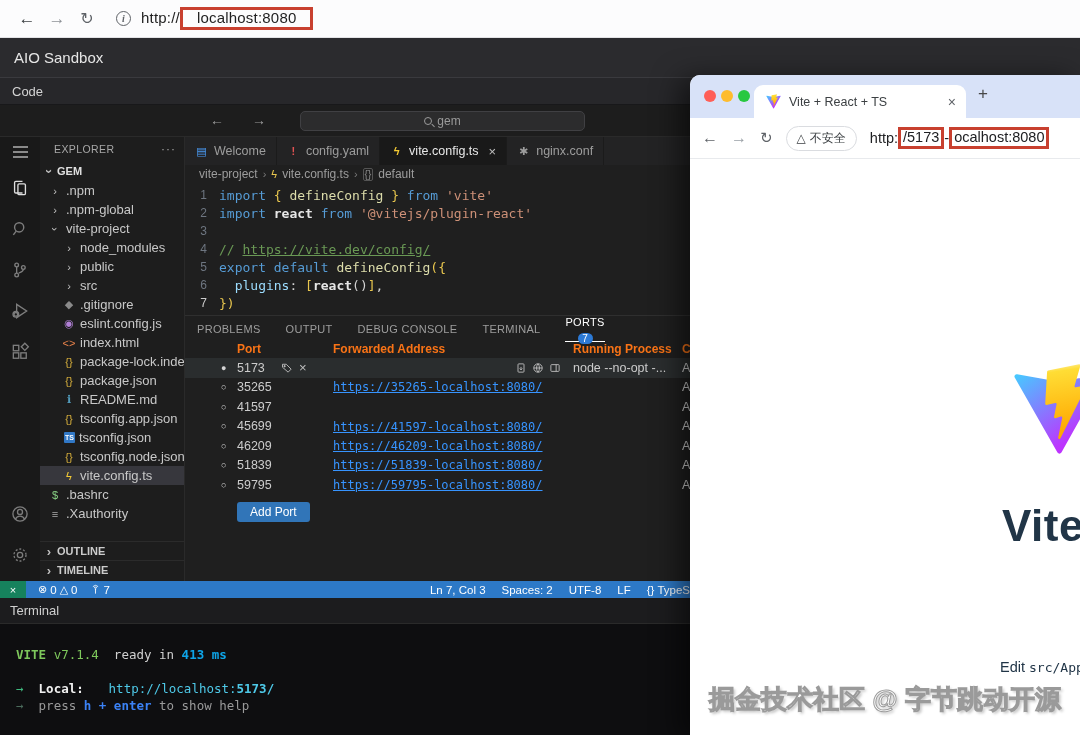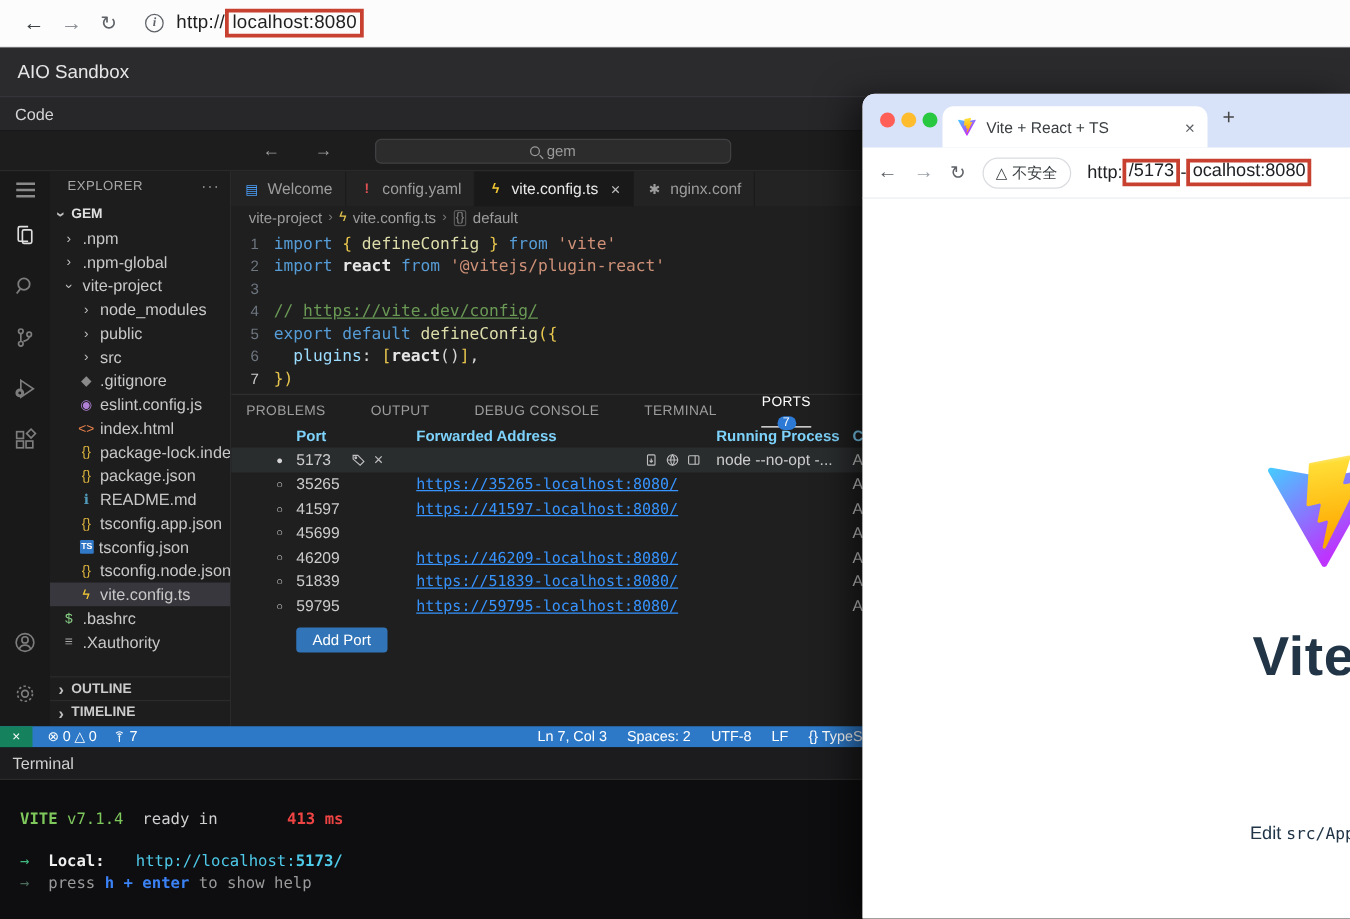--- a/index.html
+++ b/index.html
@@ -7,21 +7,21 @@
   body { font-family:"Liberation Sans","DejaVu Sans",sans-serif; }
   #stage { position:relative; width:1080px; height:735px; overflow:hidden; background:#1f1f1f; }
   .mono { font-family:"DejaVu Sans Mono","Liberation Mono",monospace; }
 
   
   #top-toolbar { position:absolute; left:0; top:0; width:1080px; height:38px; background:#fcfcfd; border-bottom:1px solid #e3e3e6; display:flex; align-items:center; }
   #top-toolbar .navicon { font-size:17px; color:#5f6368; width:30px; text-align:center; cursor:default; }
   #top-toolbar .navicon.back { color:#3c4043; }
   .info-circle { width:15px; height:15px; border:1.6px solid #5f6368; border-radius:50%; color:#5f6368; font-size:10px; font-weight:bold; display:inline-flex; align-items:center; justify-content:center; margin:0 10px 0 14px; font-family:"Liberation Serif",serif; font-style:italic; }
   .outer-url { font-size:15px; color:#1f1f1f; letter-spacing:.2px; }
-  .redbox { border:3px solid #c8402f; padding:0 3px; display:inline-block; line-height:1.1; }
+  .redbox { border:3px solid #c8402f; padding:0 14px; display:inline-block; line-height:1.1; }
 
   
   #aio-bar { position:absolute; left:0; top:38px; width:1080px; height:40px; background:#2b2b2e; border-bottom:1px solid #3a3a3e; display:flex; align-items:center; }
   #aio-bar span { color:#e6e6e6; font-size:15px; margin-left:14px; }
   #code-bar { position:absolute; left:0; top:78px; width:1080px; height:27px; background:#27272a; border-bottom:1px solid #18181a; display:flex; align-items:center; }
   #code-bar span { color:#d4d4d4; font-size:13px; margin-left:12px; }
 
   
   #vscode { position:absolute; left:0; top:105px; width:690px; height:493px; background:#1f1f1f; }
   .vs-titlebar { position:relative; height:32px; background:#1d1d1d; border-bottom:1px solid #2a2a2a; }
@@ -66,25 +66,25 @@
   .codearea { height:132px; padding-top:3px; font-size:13px; flex-shrink:0; }
   .code-line { height:18px; display:flex; align-items:center; }
   .gut { width:34px; text-align:right; padding-right:12px; color:#6e7681; font-size:12px; flex-shrink:0; }
   .gut.cur { color:#cccccc; }
   .ct { white-space:pre; }
   .kw { color:#569cd6; } .fn { color:#dcdcaa; } .str { color:#ce9178; }
   .cm { color:#6a9955; } .cml { color:#6a9955; text-decoration:underline; }
   .pa { color:#e8c64e; } .pr { color:#9cdcfe; } .vr { color:#e6e6e6; font-weight:600; } .df { color:#d4d4d4; }
 
   .panel { flex:1; border-top:1px solid #2f2f2f; min-height:0; }
-  .panel-tabs { height:26px; display:flex; align-items:center; gap:36px; padding-left:12px; }
+  .panel-tabs { height:26px; display:flex; align-items:center; gap:25px; padding-left:12px; }
   .ptab { font-size:11px; color:#9d9d9d; letter-spacing:.3px; display:flex; align-items:center; gap:5px; height:100%; }
   .ptab.active { color:#fff; border-bottom:1px solid #ffffff;flex-direction:column; }
   .pbadge { min-width:15px; height:15px; border-radius:8px; background:#2c7ad6; color:#fff; font-size:10px; display:inline-flex; align-items:center; justify-content:center; padding:0 3px; }
-  .ports-head { height:16px; position:relative; font-size:12px; font-weight:bold; color:#7dd3fc; }
+  .ports-head { height:16px; position:relative; font-size:12px; font-weight:bold; color:#f97316; }
   .ph-port { position:absolute; left:52px; } .ph-addr { position:absolute; left:148px; }
   .ph-proc { position:absolute; left:388px; } .ph-cut { position:absolute; left:497px; }
   .port-row { height:19.5px; position:relative; font-size:12.5px; color:#cccccc; }
   .port-row.active { background:#2a2d2e; }
   .pr-dot { position:absolute; left:36px; top:0; height:100%; display:flex; align-items:center; font-size:9px; color:#d4d4d4; }
   .pr-port { position:absolute; left:52px; top:0; height:100%; display:flex; align-items:center; }
   .pr-acticons { position:absolute; left:96px; top:0; height:100%; display:flex; align-items:center; gap:6px; color:#bfbfbf; }
   .pr-addr { position:absolute; left:148px; top:0; height:100%; display:flex; align-items:center; color:#3794ff; text-decoration:underline; }
   .pr-trail { position:absolute; left:330px; top:0; height:100%; display:flex; align-items:center; gap:5px; }
   .pr-proc { position:absolute; left:388px; top:0; height:100%; display:flex; align-items:center; white-space:nowrap; }
@@ -96,21 +96,21 @@
   .st-item { display:flex; align-items:center; gap:3px; margin-left:12px; }
   .st-right { margin-left:auto; display:flex; gap:16px; padding-right:0; white-space:nowrap; }
   .glyph { font-size:11px; }
 
   
   #terminal-sec { position:absolute; left:0; top:598px; width:690px; height:137px; background:#0e0e10; }
   .term-head { height:26px; background:#1c1c1e; border-bottom:1px solid #2a2a2a; display:flex; align-items:center; }
   .term-head span { color:#cfcfcf; font-size:13px; margin-left:10px; }
   .term-body { padding:22px 0 0 16px; font-size:12.5px; line-height:17px; color:#d0d0d0; }
   .t-app { color:#7ec85c; font-weight:bold; } .t-ver { color:#7ec85c; }
-  .t-time { color:#ef4444; font-weight:bold;margin-left:48px; }
+  .t-time { color:#0ea5e9; font-weight:bold; }
   .t-arrow { color:#3fb97f; } .t-arrow.dim { color:#4b6b5c; }
   .t-label { color:#f0f0f0; font-weight:bold; display:inline-block; width:70px; }
   .t-url { color:#4ec9e8; } .t-port { color:#4ec9e8; font-weight:bold; }
   .t-dim { color:#9a9a9a; } .t-key { color:#3b82f6; font-weight:bold; }
   .t-line { white-space:pre; }
 
   
   #browser-win { position:absolute; left:690px; top:75px; width:390px; height:660px; border-radius:10px 0 0 0; box-shadow:-10px 4px 28px rgba(0,0,0,.55); overflow:hidden; background:#fff; }
   .bw-tabstrip { position:relative; height:43px; background:#d8e2f8; }
   .light { position:absolute; top:15px; width:12px; height:12px; border-radius:50%; }
@@ -425,21 +425,21 @@
               </div>
               <div class="port-row">
                 <span class="pr-dot">○</span>
                 <span class="pr-port">35265</span>
                 <span class="pr-addr mono" style="font-size: 12px;">https://35265-localhost:8080/</span>
                 <span class="pr-cut">A</span>
               </div>
               <div class="port-row">
                 <span class="pr-dot">○</span>
                 <span class="pr-port">41597</span>
-                <span class="pr-addr mono" style="font-size: 12px;">https://41597-localhost:8080/</span>
+                <span class="pr-addr mono" style="font-size: 12px; margin-top: 20px;">https://41597-localhost:8080/</span>
                 <span class="pr-cut">A</span>
               </div>
               <div class="port-row">
                 <span class="pr-dot">○</span>
                 <span class="pr-port">45699</span>
                 <span class="pr-cut">A</span>
               </div>
               <div class="port-row">
                 <span class="pr-dot">○</span>
                 <span class="pr-port">46209</span>
@@ -544,16 +544,17 @@
             <stop stop-color="#FFEA83"></stop>
               <stop offset=".083" stop-color="#FFDD35"></stop>
               <stop offset="1" stop-color="#FFA800"></stop>
           </linearGradient>
         </defs>
         <path fill="url(#vg1)" d="M399.641 59.525 215.643 388.545c-3.799 6.793-13.559 6.833-17.415.073L10.582 59.556c-4.2-7.364 2.07-16.285 10.418-14.792l184.188 32.923c1.175.21 2.378.208 3.552-.006L389.107 44.81c8.32-1.517 14.627 7.337 10.534 14.715Z"></path>
         <path fill="url(#vg2)" d="M292.965 1.574 156.801 28.255c-2.238.439-3.873 2.507-4.019 4.782l-8.376 141.443c-.213 3.329 2.843 5.913 6.09 5.163l37.905-8.748c3.54-.817 6.74 2.3 6.01 5.864l-11.263 55.153c-.76 3.72 2.733 6.9 6.365 5.797l23.412-7.114c3.637-1.105 7.132 2.085 6.362 5.81l-17.899 86.633c-1.123 5.437 6.108 8.4 9.123 3.74l2.014-3.11 110.951-221.428c1.861-3.714-1.349-7.948-5.429-7.162l-39.022 7.53c-3.673.71-6.8-2.71-5.763-6.305l25.466-88.279c1.038-3.6-2.098-7.022-5.773-6.3Z"></path>
       </svg>
       <div class="vite-heading">Vite</div>
       <div class="edit-hint"><span>Edit </span><code>src/App.</code></div>
+      <div class="watermark">掘金技术社区 @ 字节跳动开源</div>
     </div>
   </div>
 
 </div>
 
 </body></html>

